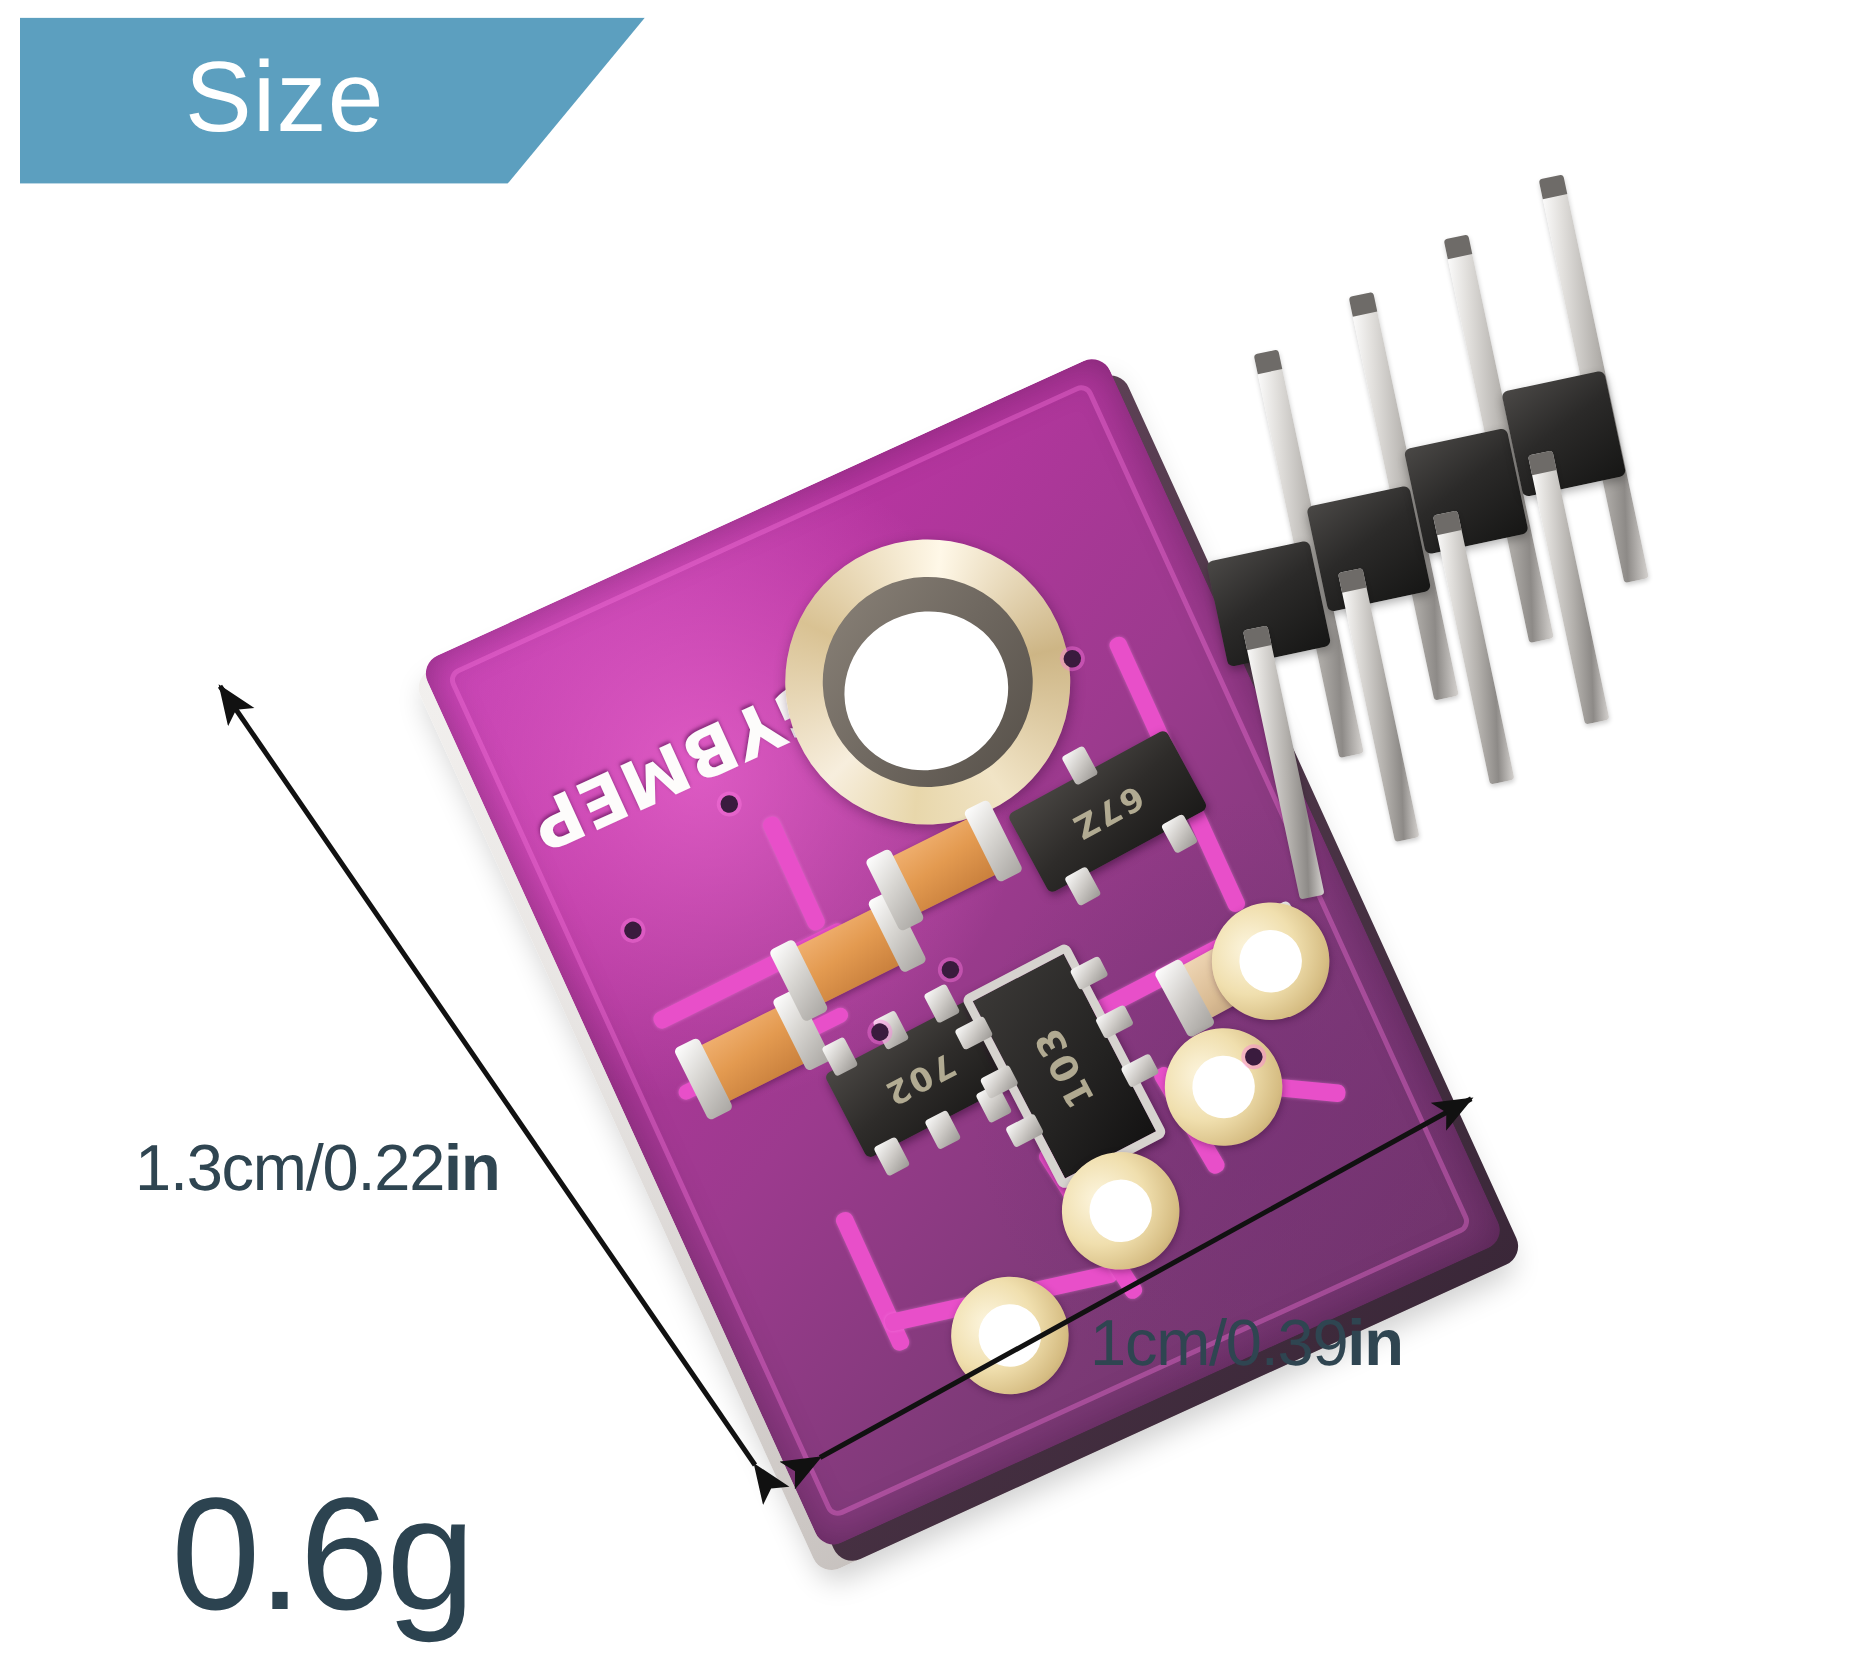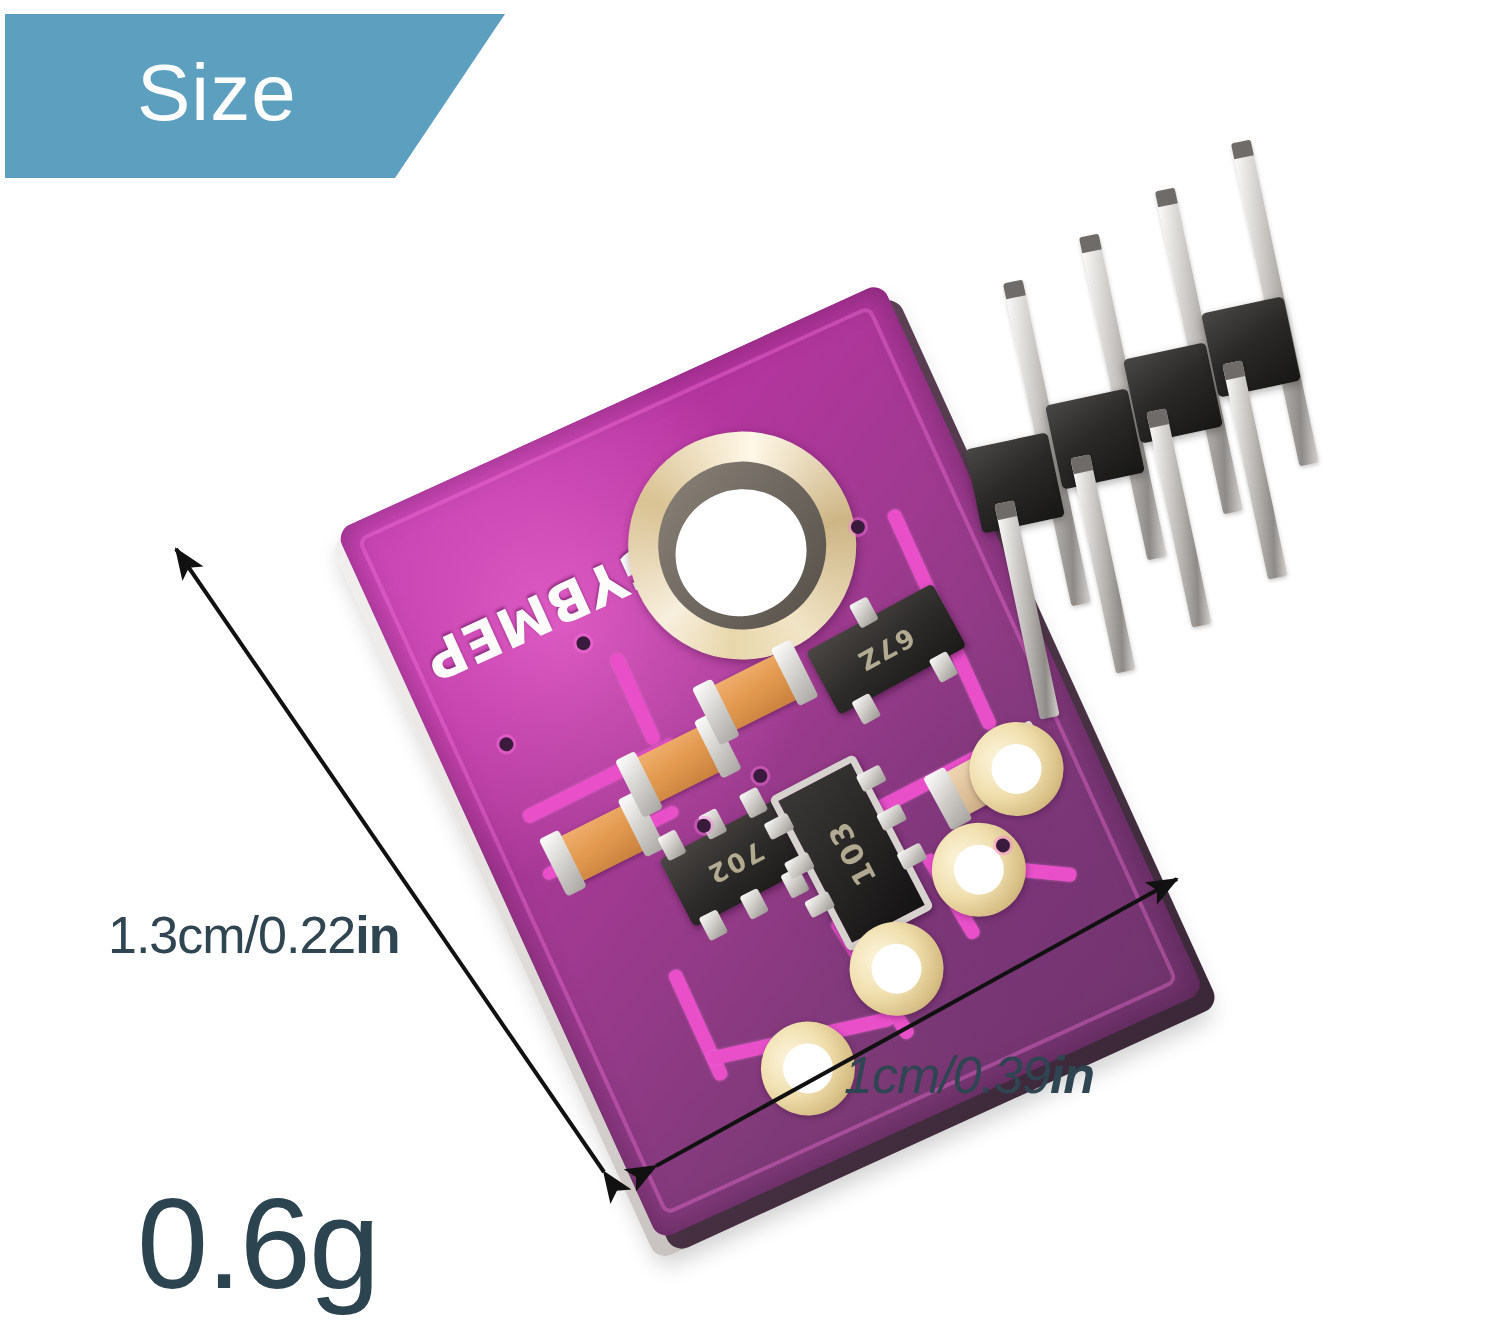--- a/index.html
+++ b/index.html
@@ -11,24 +11,24 @@
     width: 1500px;
     height: 1337px;
     position: relative;
     overflow: hidden;
     font-family: "Liberation Sans", sans-serif;
   }
 
   
   #size-banner {
     position: absolute;
-    left: 5px;
+    left: 16px;
     top: 14px;
     width: 500px;
-    height: 164px;
+    height: 133px;
     background: #5c9fbf;
     clip-path: polygon(0 0, 100% 0, 78% 100%, 0 100%);
     display: flex;
     align-items: center;
   }
   #size-banner .label {
     color: #ffffff;
     font-size: 80px;
     font-weight: 400;
     letter-spacing: 1px;
@@ -42,21 +42,21 @@
     position: absolute;
     color: #2f4551;
     font-size: 52px;
     font-weight: 400;
     white-space: nowrap;
     letter-spacing: -1px;
   }
   .dim-text .unit-bold { font-weight: 700; margin-top: 17px; }
 
   #dim-height-label { left: 108px; top: 905px; }
-  #dim-width-label  { left: 844px; top: 1045px; font-style: italic; }
+  #dim-width-label  { left: 872px; top: 1045px; }
 
   #weight-label {
     position: absolute;
     left: 137px;
     top: 1180px;
     color: #2c4350;
     font-size: 128px;
     font-weight: 400;
     letter-spacing: -2px;
     line-height: 1;

